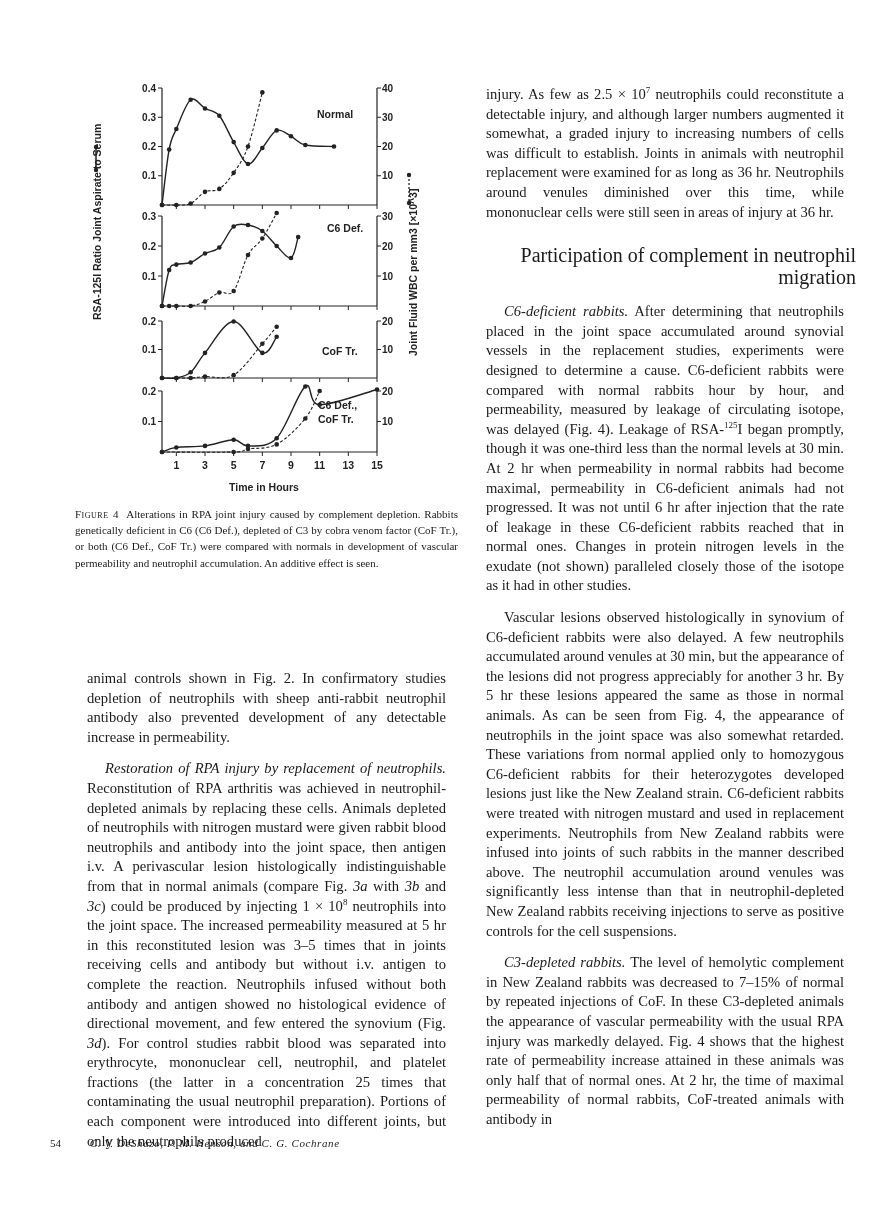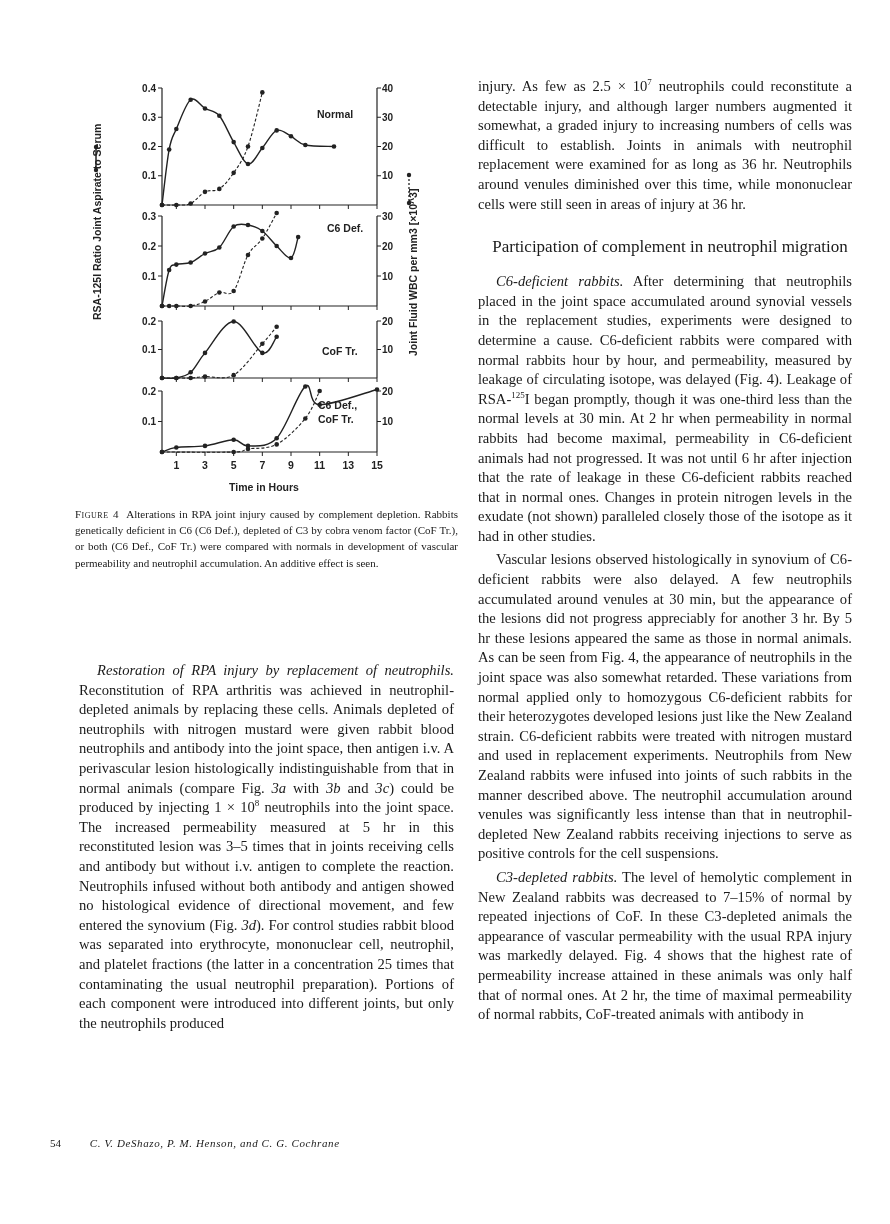--- a/index.html
+++ b/index.html
@@ -1,23 +1,23 @@
 <!DOCTYPE html>
 <html><head>
 <meta charset="utf-8">
 <style>
   html, body { margin:0; padding:0; background:#ffffff; }
   body { width:890px; height:1224px; position:relative; overflow:hidden; color:#1a1a1a;
          font-family:"Liberation Serif","DejaVu Serif",serif; }
   .col { position:absolute; font-size:14.6px; line-height:19.6px; text-align:justify; }
-  .col p { margin:4px; text-indent:18px; }
+  .col p { margin:12px; text-indent:18px; }
   .col p.noind { text-indent:0; }
   .left-col { left:75px; width:383px; }
   .right-col { left:474px; width:382px; }
-  .heading { font-size:17px; line-height:22px; margin:22px 0 14px 10px !important; text-indent:0 !important; text-align:center; }
+  .heading { font-size:20px; line-height:22px; margin:22px 0 14px 10px !important; text-indent:0 !important; text-align:right; }
   .caption { position:absolute; left:75px; top:506px; width:383px; font-size:11px; line-height:16.2px; text-align:justify; }
   .caption .fig-label { font-variant:small-caps; letter-spacing:0.5px; }
   .footer { position:absolute; left:50px; top:1137px; font-size:11px; }
   .footer .page-num { margin-right:26px; }
   .footer .authors { font-style:italic; letter-spacing:0.6px; }
   svg text { font-family:"Liberation Sans","DejaVu Sans",sans-serif; font-weight:bold; }
   sup { font-size:9px; line-height:0; }
   i { font-style:italic; }
 </style>
 </head>
@@ -224,20 +224,21 @@
   </g>
   <text x="264" y="491" font-size="10.5" text-anchor="middle" fill="#222">Time in Hours</text>
 </svg>
 
 <div class="caption">
   <span class="fig-label">Figure 4</span>&nbsp;
   <span>Alterations in RPA joint injury caused by complement depletion. Rabbits genetically deficient in C6 (C6 Def.), depleted of C3 by cobra venom factor (CoF Tr.), or both (C6 Def., CoF Tr.) were compared with normals in development of vascular permeability and neutrophil accumulation. An additive effect is seen.</span>
 </div>
 
 <div class="col left-col" style="top:657px">
+  <p class="noind">animal controls shown in Fig. 2. In confirmatory studies depletion of neutrophils with sheep anti-rabbit neutrophil antibody also prevented development of any detectable increase in permeability.</p>
   <p><i>Restoration of RPA injury by replacement of neutrophils.</i><span> Reconstitution of RPA arthritis was achieved in neutrophil-depleted animals by replacing these cells. Animals depleted of neutrophils with nitrogen mustard were given rabbit blood neutrophils and antibody into the joint space, then antigen i.v. A perivascular lesion histologically indistinguishable from that in normal animals (compare Fig. </span><i>3a</i><span> with </span><i>3b</i><span> and </span><i>3c</i><span>) could be produced by injecting 1 × 10</span><sup>8</sup><span> neutrophils into the joint space. The increased permeability measured at 5 hr in this reconstituted lesion was 3–5 times that in joints receiving cells and antibody but without i.v. antigen to complete the reaction. Neutrophils infused without both antibody and antigen showed no histological evidence of directional movement, and few entered the synovium (Fig. </span><i>3d</i><span>). For control studies rabbit blood was separated into erythrocyte, mononuclear cell, neutrophil, and platelet fractions (the latter in a concentration 25 times that contaminating the usual neutrophil preparation). Portions of each component were introduced into different joints, but only the neutrophils produced</span></p>
 </div>
 
 <div class="col right-col" style="top:73px">
   <p class="noind"><span>injury. As few as 2.5 × 10</span><sup>7</sup><span> neutrophils could reconstitute a detectable injury, and although larger numbers augmented it somewhat, a graded injury to increasing numbers of cells was difficult to establish. Joints in animals with neutrophil replacement were examined for as long as 36 hr. Neutrophils around venules diminished over this time, while mononuclear cells were still seen in areas of injury at 36 hr.</span></p>
   <p class="heading">Participation of complement in neutrophil migration</p>
   <p><i>C6-deficient rabbits.</i><span> After determining that neutrophils placed in the joint space accumulated around synovial vessels in the replacement studies, experiments were designed to determine a cause. C6-deficient rabbits were compared with normal rabbits hour by hour, and permeability, measured by leakage of circulating isotope, was delayed (Fig. 4). Leakage of RSA-</span><sup>125</sup><span>I began promptly, though it was one-third less than the normal levels at 30 min. At 2 hr when permeability in normal rabbits had become maximal, permeability in C6-deficient animals had not progressed. It was not until 6 hr after injection that the rate of leakage in these C6-deficient rabbits reached that in normal ones. Changes in protein nitrogen levels in the exudate (not shown) paralleled closely those of the isotope as it had in other studies.</span></p>
   <p>Vascular lesions observed histologically in synovium of C6-deficient rabbits were also delayed. A few neutrophils accumulated around venules at 30 min, but the appearance of the lesions did not progress appreciably for another 3 hr. By 5 hr these lesions appeared the same as those in normal animals. As can be seen from Fig. 4, the appearance of neutrophils in the joint space was also somewhat retarded. These variations from normal applied only to homozygous C6-deficient rabbits for their heterozygotes developed lesions just like the New Zealand strain. C6-deficient rabbits were treated with nitrogen mustard and used in replacement experiments. Neutrophils from New Zealand rabbits were infused into joints of such rabbits in the manner described above. The neutrophil accumulation around venules was significantly less intense than that in neutrophil-depleted New Zealand rabbits receiving injections to serve as positive controls for the cell suspensions.</p>
   <p><i>C3-depleted rabbits.</i><span> The level of hemolytic complement in New Zealand rabbits was decreased to 7–15% of normal by repeated injections of CoF. In these C3-depleted animals the appearance of vascular permeability with the usual RPA injury was markedly delayed. Fig. 4 shows that the highest rate of permeability increase attained in these animals was only half that of normal ones. At 2 hr, the time of maximal permeability of normal rabbits, CoF-treated animals with antibody in</span></p>
 </div>

